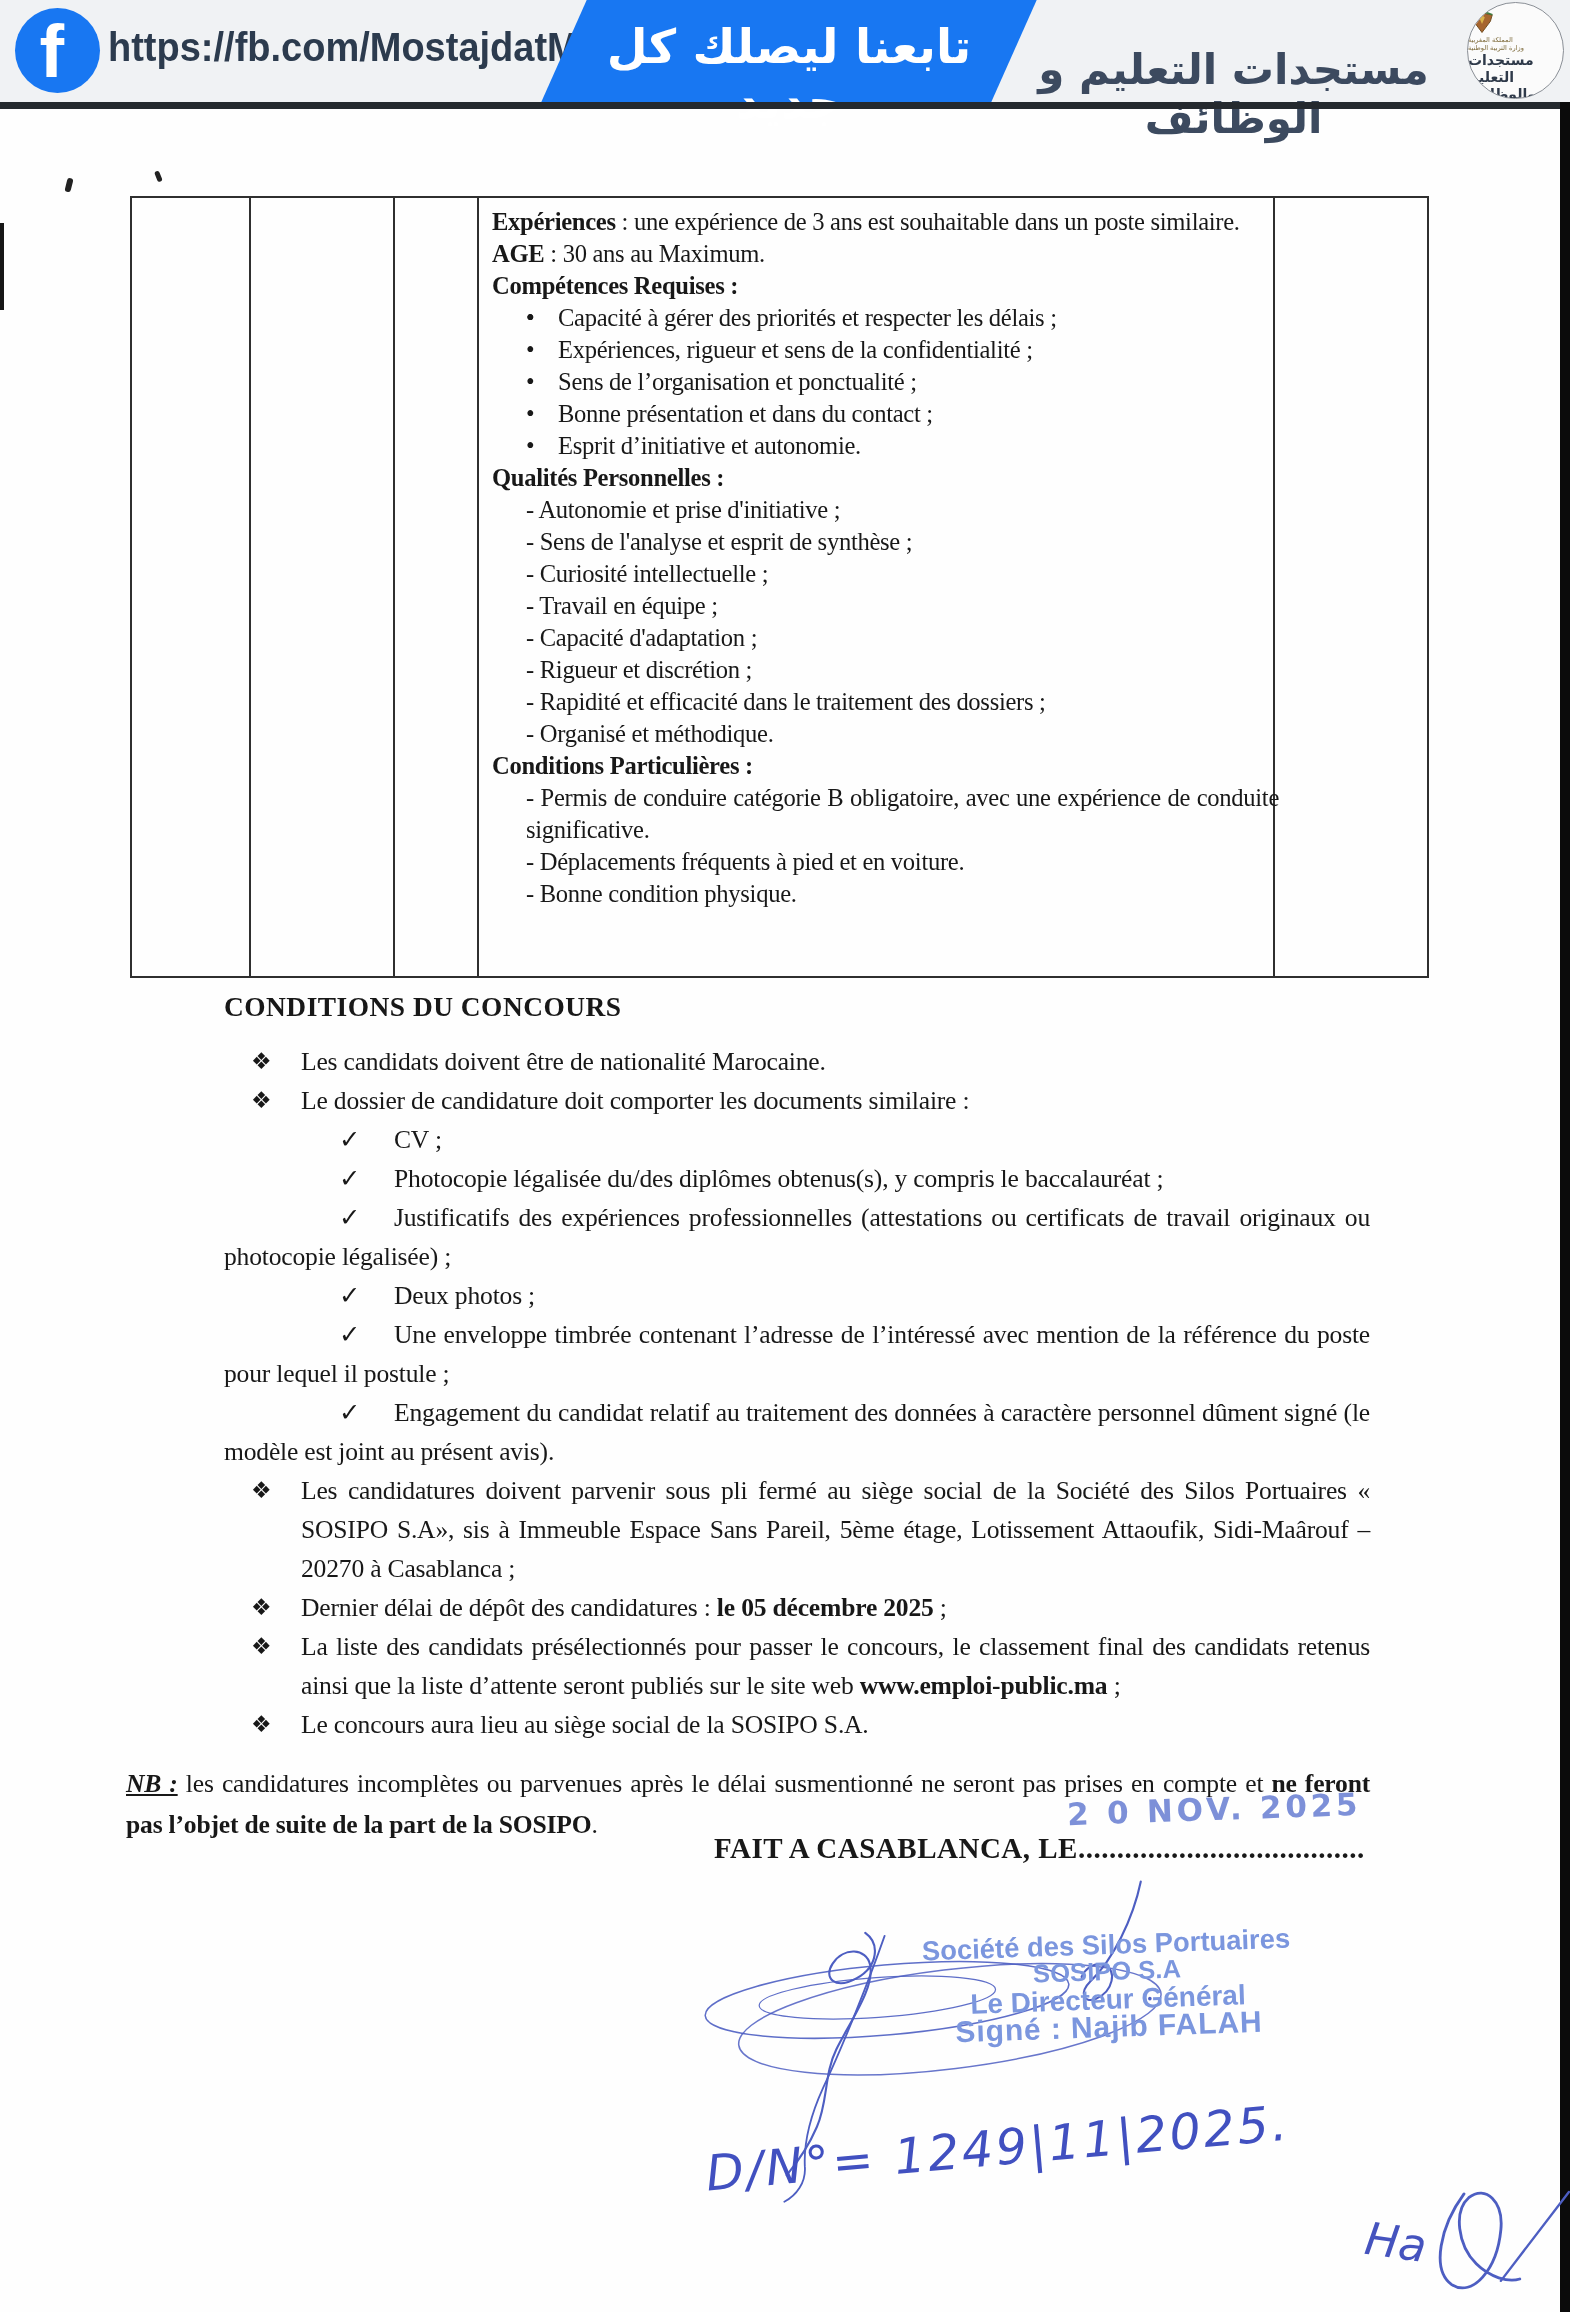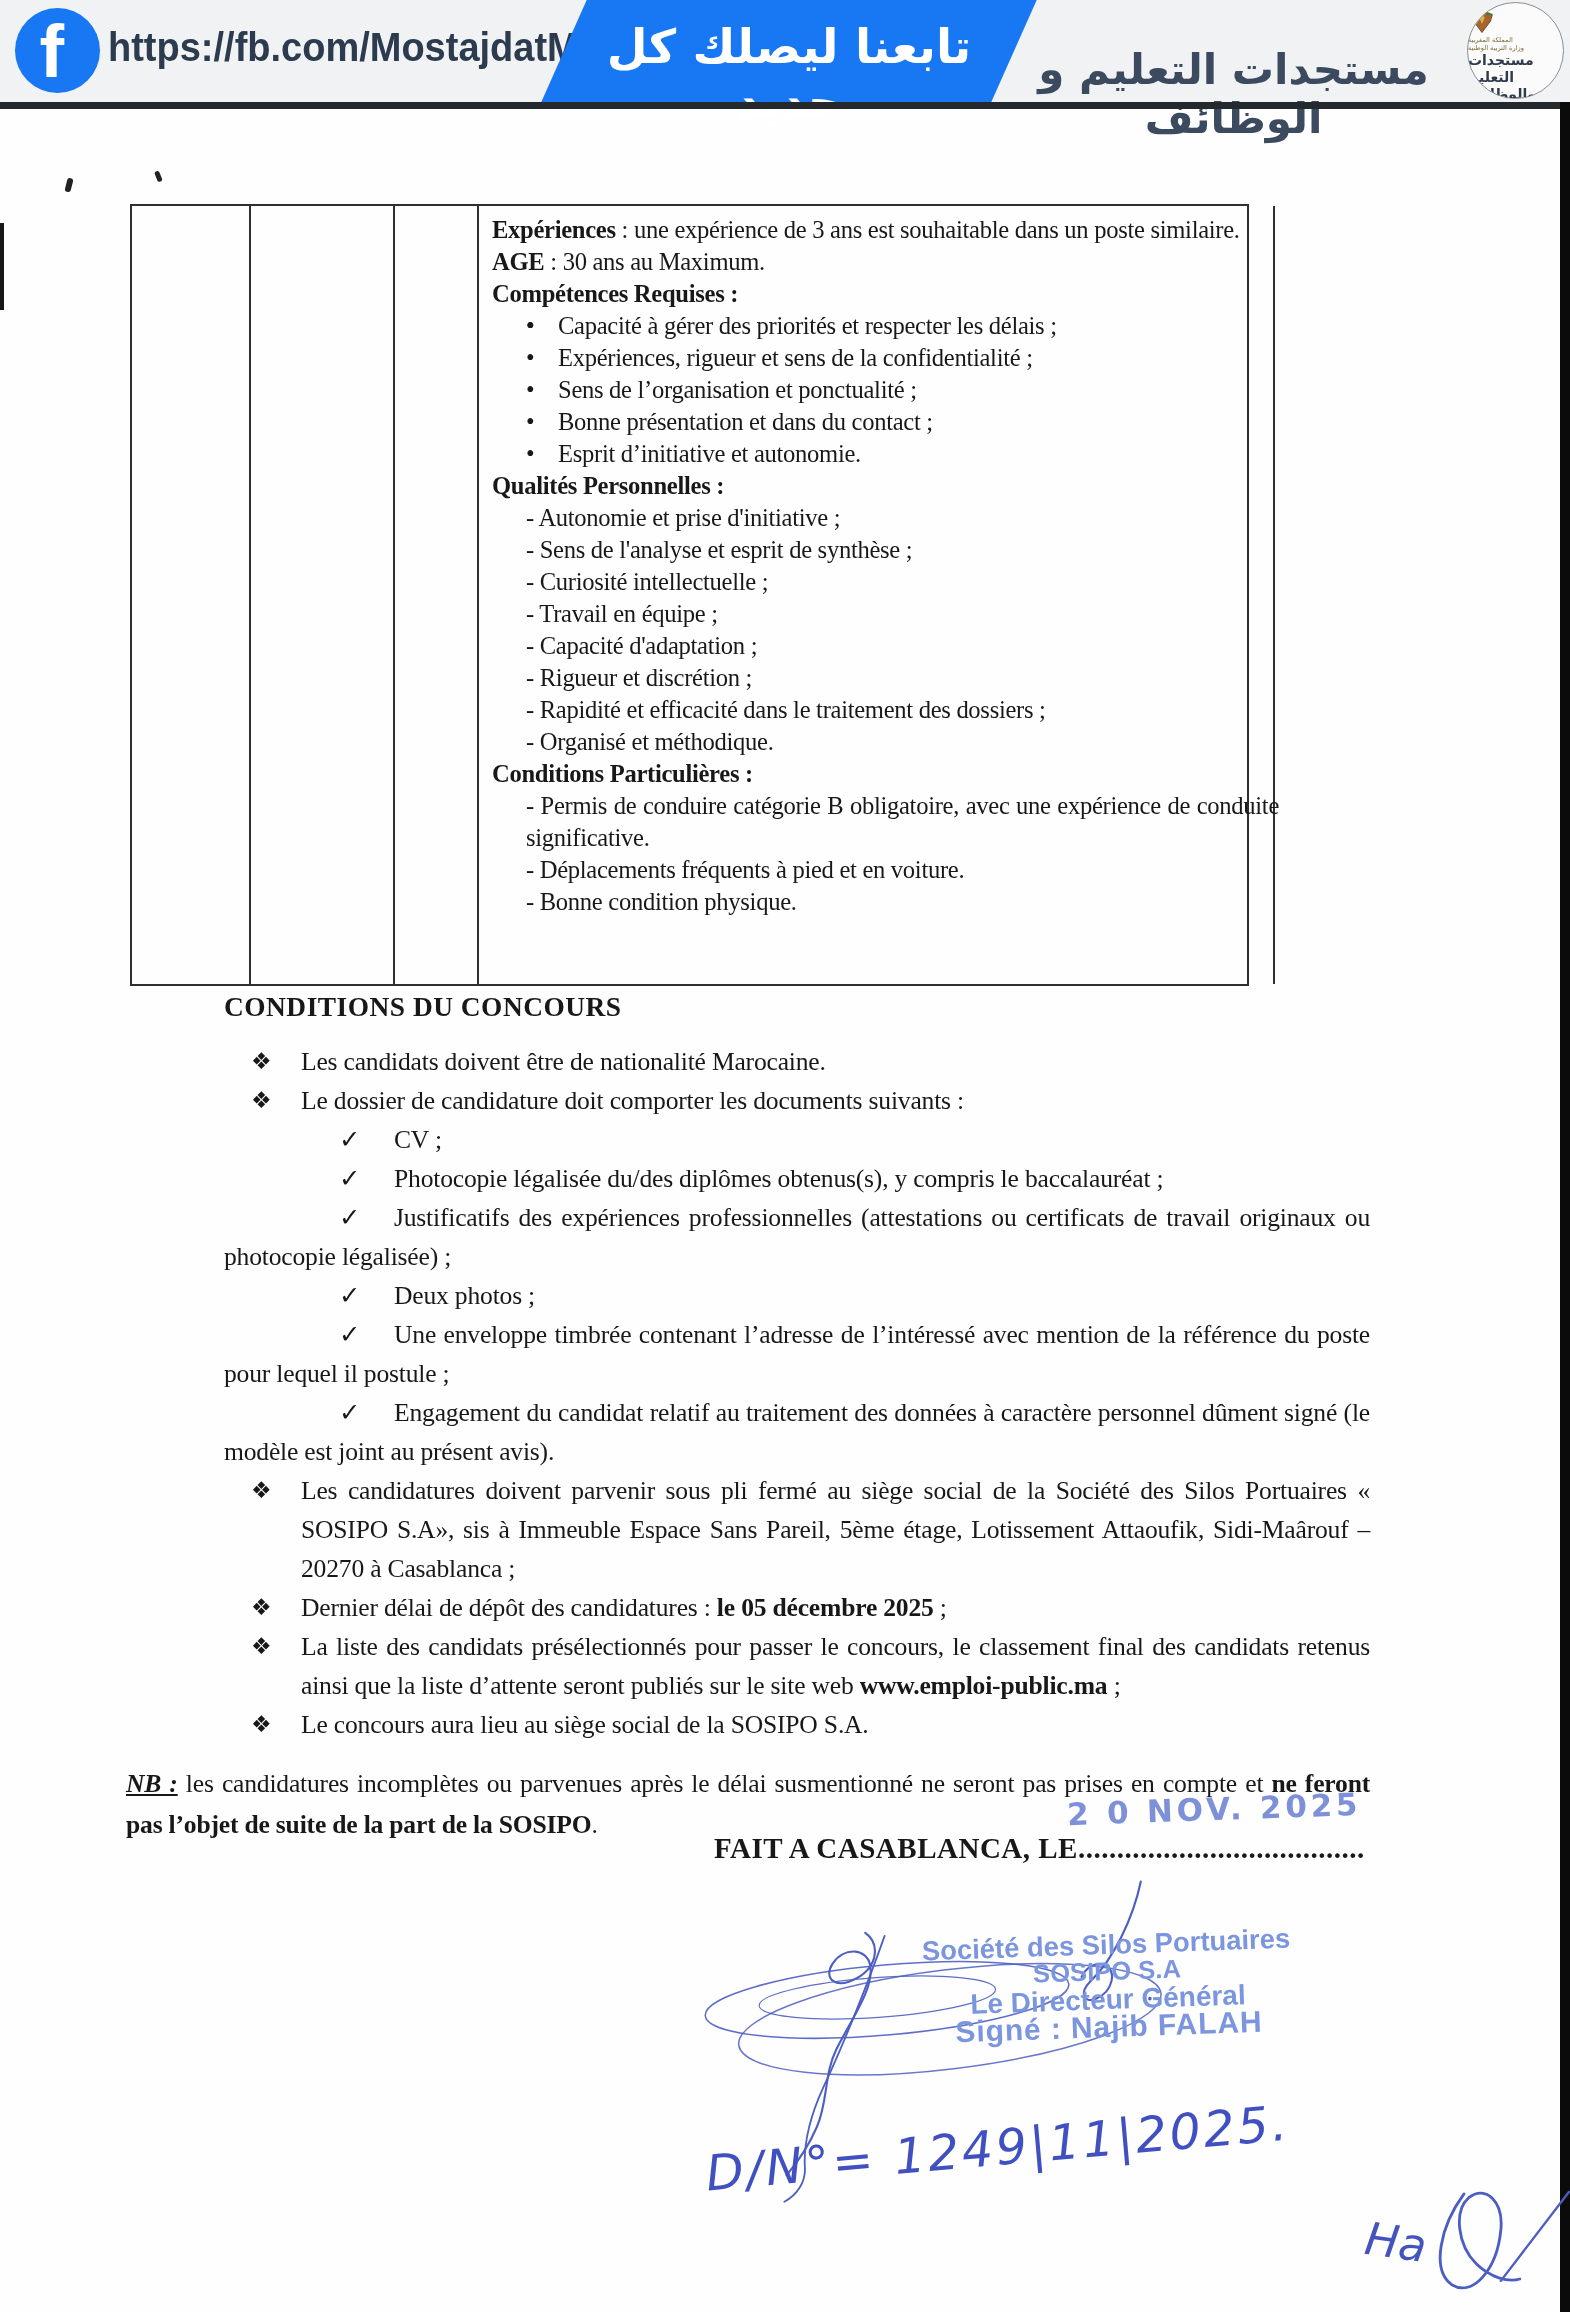--- a/index.html
+++ b/index.html
@@ -25,21 +25,21 @@
   .crest{width:28px;height:24.6px;margin:5.7px auto 0;}
   .logo-tiny{font-size:6.6px;color:#7d6a3a;line-height:7.6px;}
   .logo-big{font-size:14px;font-weight:bold;color:#2f3a4a;line-height:17px;}
   .banner-underline{left:0;top:102px;width:1571px;height:6.6px;background:#24292e;}
   .edge-right{left:1560px;top:102px;width:11.4px;height:2211px;background:#0b0b0b;}
   .edge-left{left:0;top:223px;width:3.8px;height:87px;background:#161616;}
   .speck1{left:66px;top:178px;width:5.7px;height:14px;background:#222;transform:rotate(14deg);border-radius:2.8px;}
   .speck2{left:156px;top:171px;width:4.7px;height:11.4px;background:#222;transform:rotate(-22deg);border-radius:2.8px;}
 
   
-  .doc-table{left:130px;top:204px;width:1119px;height:782px;border:2.8px solid #2f2f2f;box-sizing:border-box;}
+  .doc-table{left:130px;top:196px;width:1299px;height:782px;border:2.8px solid #2f2f2f;box-sizing:border-box;}
   .vline{position:absolute;top:0;width:1.9px;height:100%;background:#2f2f2f;}
   .cell-main{position:absolute;left:360px;top:7.6px;width:787px;font-size:24.6px;line-height:32px;
              letter-spacing:-0.3px;}
   .jus{text-align:justify;}
   .blt{position:relative;padding-left:66px;}
   .blt .dot{position:absolute;left:34px;}
   .dashln{padding-left:34px;}
   .hang{padding-left:34px;text-align:justify;}
 
   
@@ -136,21 +136,21 @@
 
   <div class="abs concours">
     <div class="sec-title">CONDITIONS DU CONCOURS</div>
 
     <div class="ditem">
       <span class="dia">❖</span>
       <span>Les candidats doivent être de nationalité Marocaine.</span>
     </div>
     <div class="ditem">
       <span class="dia">❖</span>
-      <span>Le dossier de candidature doit comporter les documents suivants :</span>
+      <span>Le dossier de candidature doit comporter les documents similaire :</span>
     </div>
 
     <div class="docs">
       <div class="chk"><span class="ck">✓</span><span>CV ;</span></div>
       <div class="chk"><span class="ck">✓</span><span>Photocopie légalisée du/des diplômes obtenus(s), y compris le baccalauréat ;</span></div>
       <div class="chk jus"><span class="ck">✓</span><span>Justificatifs des expériences professionnelles (attestations ou certificats de travail originaux ou photocopie légalisée) ;</span></div>
       <div class="chk"><span class="ck">✓</span><span>Deux photos ;</span></div>
       <div class="chk jus"><span class="ck">✓</span><span>Une enveloppe timbrée contenant l’adresse de l’intéressé avec mention de la référence du poste pour lequel il postule ;</span></div>
       <div class="chk jus"><span class="ck">✓</span><span>Engagement du candidat relatif au traitement des données à caractère personnel dûment signé (le modèle est joint au présent avis).</span></div>
     </div>

